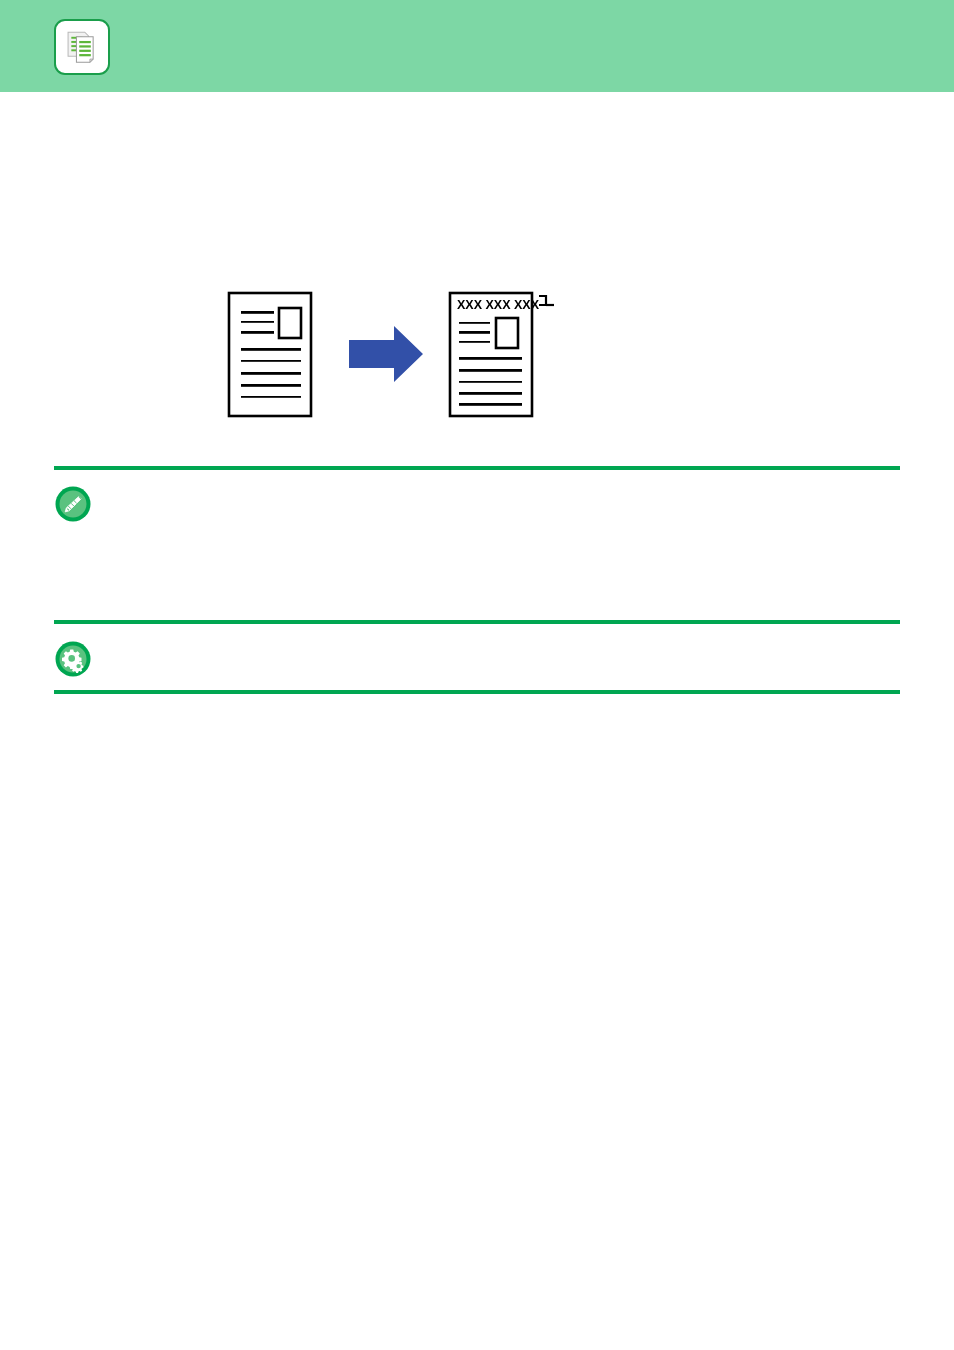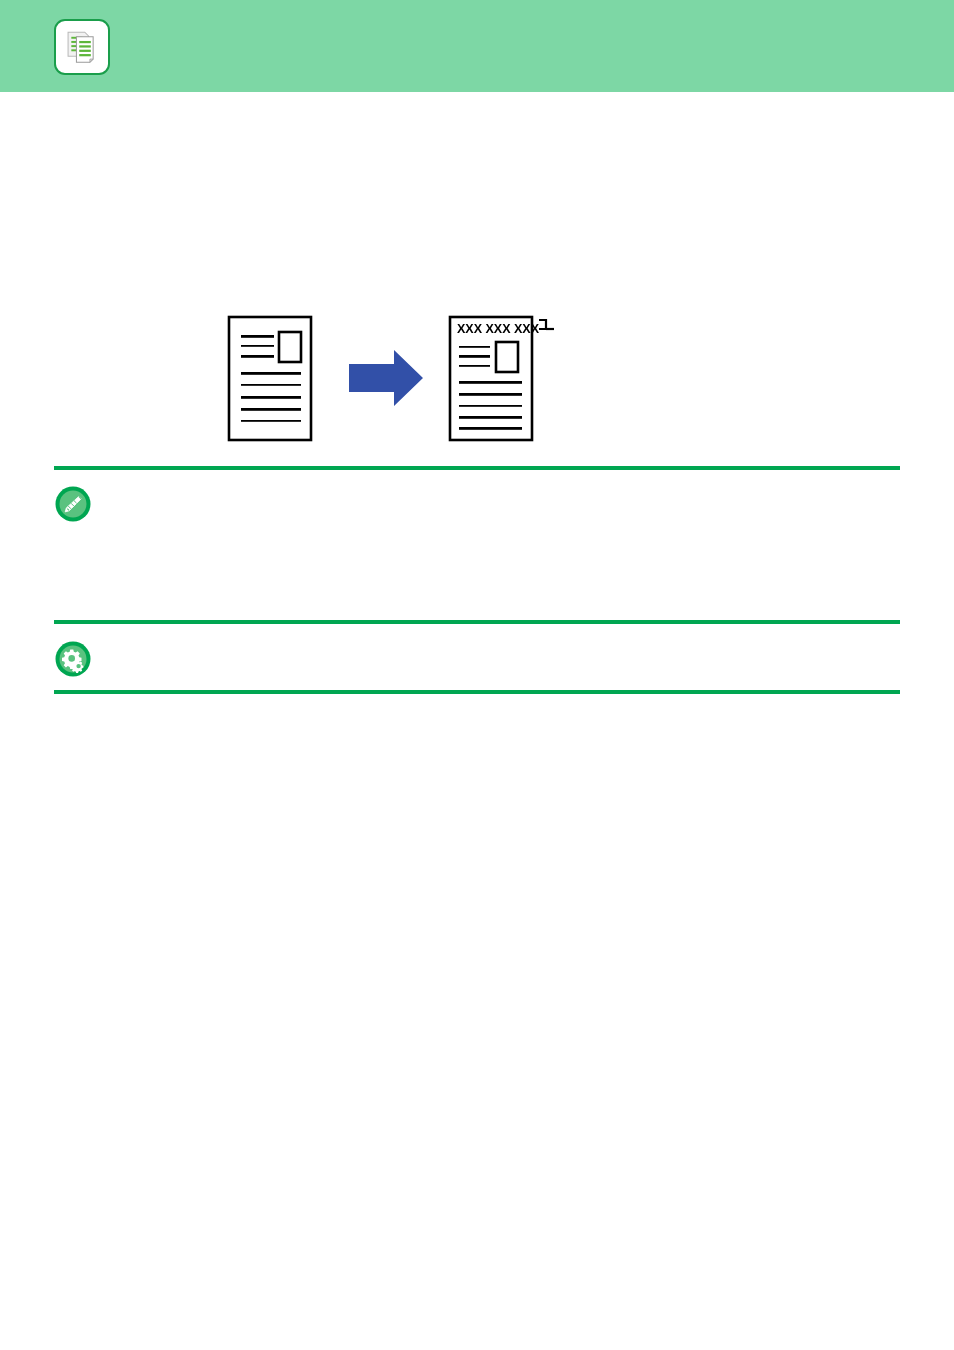--- a/index.html
+++ b/index.html
@@ -71,21 +71,21 @@
     line-height: 25px;
     color: #231f20;
     white-space: pre-wrap;
     min-height: 1px;
   }
 
   
   .illustration {
     position: absolute;
     left: 0;
-    top: 210px;
+    top: 186px;
     width: 954px;
     height: 160px;
   }
   .illustration svg {
     display: block;
   }
 
   
   .rule {
     position: absolute;

